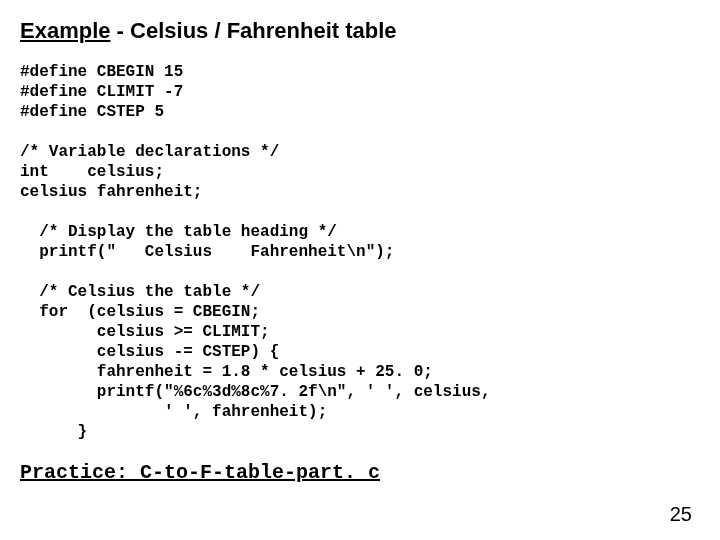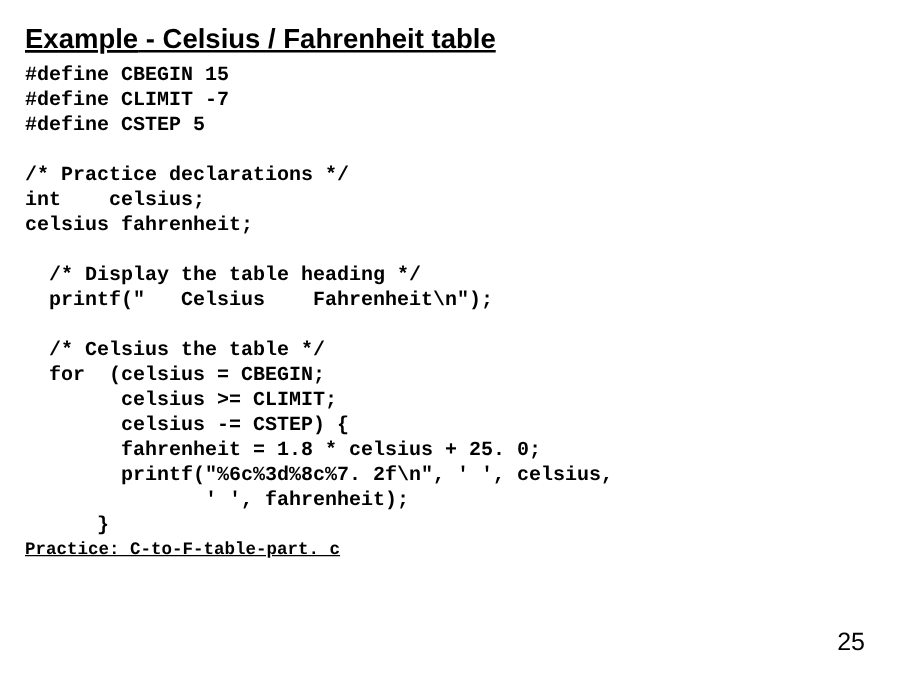--- a/index.html
+++ b/index.html
@@ -9,60 +9,59 @@
     height: 540px;
     box-sizing: border-box;
     background: #fff;
     font-family: Arial, Helvetica, sans-serif;
     color: #000;
     position: relative;
   }
   .title {
     font-size: 22px;
     font-weight: bold;
-    margin-bottom: 6px;
-    text-decoration: underline;
+    margin-bottom: 18px;
   }
   .title .ul {
     text-decoration: underline;
   }
   pre.code {
     font-family: "Courier New", Courier, monospace;
     font-weight: bold;
     font-size: 16px;
     line-height: 1.25;
     margin: 0;
     white-space: pre;
   }
   .practice {
     font-family: "Courier New", Courier, monospace;
     font-weight: bold;
-    font-size: 14px;
+    font-size: 20px;
     text-decoration: underline;
-    margin-top: 2px;
+    margin-top: 19px;
   }
   .pagenum {
     position: absolute;
     right: 28px;
     bottom: 14px;
     font-size: 20px;
   }
 </style>
 </head>
 <body>
 
 <div class="title">
   <span class="ul">Example</span><span> - Celsius / Fahrenheit table</span>
 </div>
 
 <pre class="code"><span>#define CBEGIN 15</span>
 <span>#define CLIMIT -7</span>
 <span>#define CSTEP 5</span>
 <span></span>
-<span>/* Practice declarations */</span>
+<span>/* Variable declarations */</span>
 <span>int    celsius;</span>
 <span>celsius fahrenheit;</span>
 <span></span>
 <span>  /* Display the table heading */</span>
 <span>  printf("   Celsius    Fahrenheit\n");</span>
 <span></span>
 <span>  /* Celsius the table */</span>
 <span>  for  (celsius = CBEGIN;</span>
 <span>        celsius &gt;= CLIMIT;</span>
 <span>        celsius -= CSTEP) {</span>

